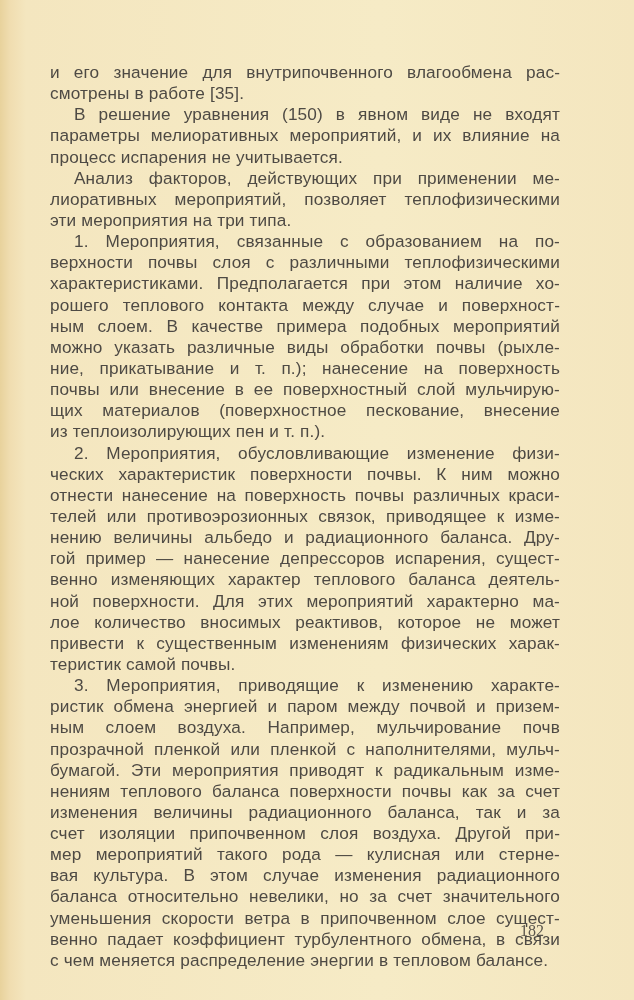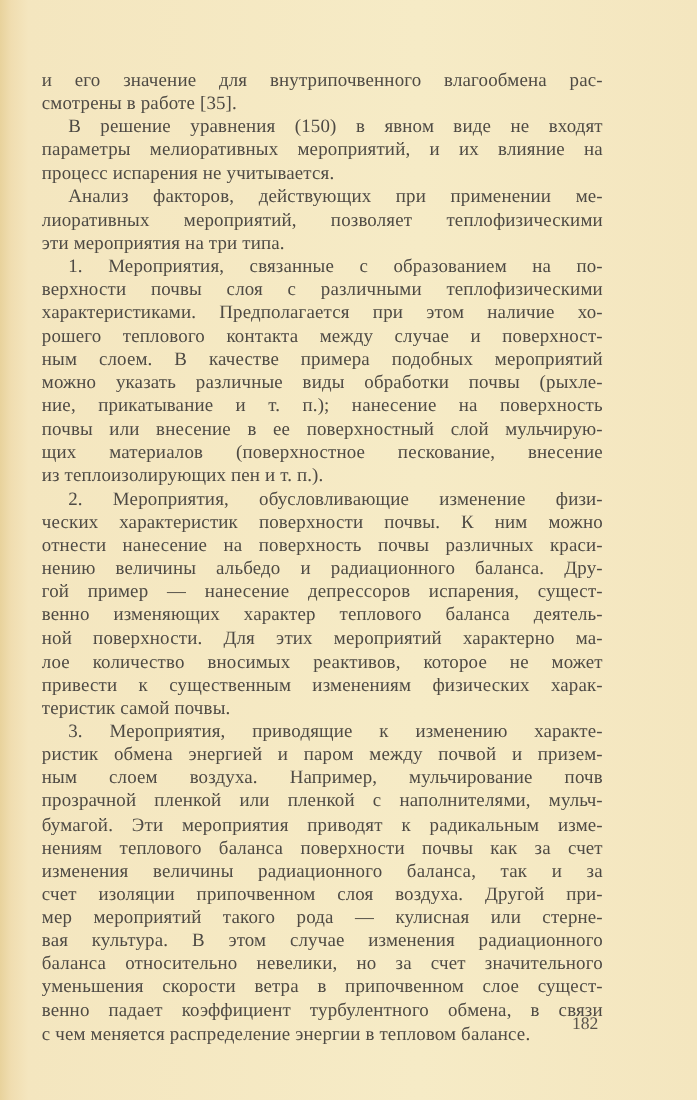--- a/index.html
+++ b/index.html
@@ -15,24 +15,24 @@
     }
     .page {
       position: absolute;
       left: 0; top: 0;
       width: 634px; height: 1000px;
       background:
         linear-gradient(90deg, #e8d29c 0px, #f0ddb0 10px, #f4e6bf 26px, #f6ebc6 60%, #f4e6bf 100%);
     }
     .text-block {
       position: absolute;
-      left: 38px;
+      left: 50px;
       top: 62px;
       width: 510px;
-      font-family: Liberation Serif, serif;
+      font-family: Liberation Sans, sans-serif;
       font-size: 17.2px;
       line-height: 21.15px;
       color: #4e4a44;
       letter-spacing: 0.15px;
     }
     .line {
       display: block;
       white-space: nowrap;
       text-align: justify;
       text-align-last: justify;
@@ -73,20 +73,21 @@
       <span class="line">рошего теплового контакта между случае и поверхност-</span>
       <span class="line">ным слоем. В качестве примера подобных мероприятий</span>
       <span class="line">можно указать различные виды обработки почвы (рыхле-</span>
       <span class="line">ние, прикатывание и т. п.); нанесение на поверхность</span>
       <span class="line">почвы или внесение в ее поверхностный слой мульчирую-</span>
       <span class="line">щих материалов (поверхностное пескование, внесение</span>
       <span class="line last">из теплоизолирующих пен и т. п.).</span>
       <span class="line indent">2. Мероприятия, обусловливающие изменение физи-</span>
       <span class="line">ческих характеристик поверхности почвы. К ним можно</span>
       <span class="line">отнести нанесение на поверхность почвы различных краси-</span>
+      <span class="line">телей или противоэрозионных связок, приводящее к изме-</span>
       <span class="line">нению величины альбедо и радиационного баланса. Дру-</span>
       <span class="line">гой пример — нанесение депрессоров испарения, сущест-</span>
       <span class="line">венно изменяющих характер теплового баланса деятель-</span>
       <span class="line">ной поверхности. Для этих мероприятий характерно ма-</span>
       <span class="line">лое количество вносимых реактивов, которое не может</span>
       <span class="line">привести к существенным изменениям физических харак-</span>
       <span class="line last">теристик самой почвы.</span>
       <span class="line indent">3. Мероприятия, приводящие к изменению характе-</span>
       <span class="line">ристик обмена энергией и паром между почвой и призем-</span>
       <span class="line">ным слоем воздуха. Например, мульчирование почв</span>

